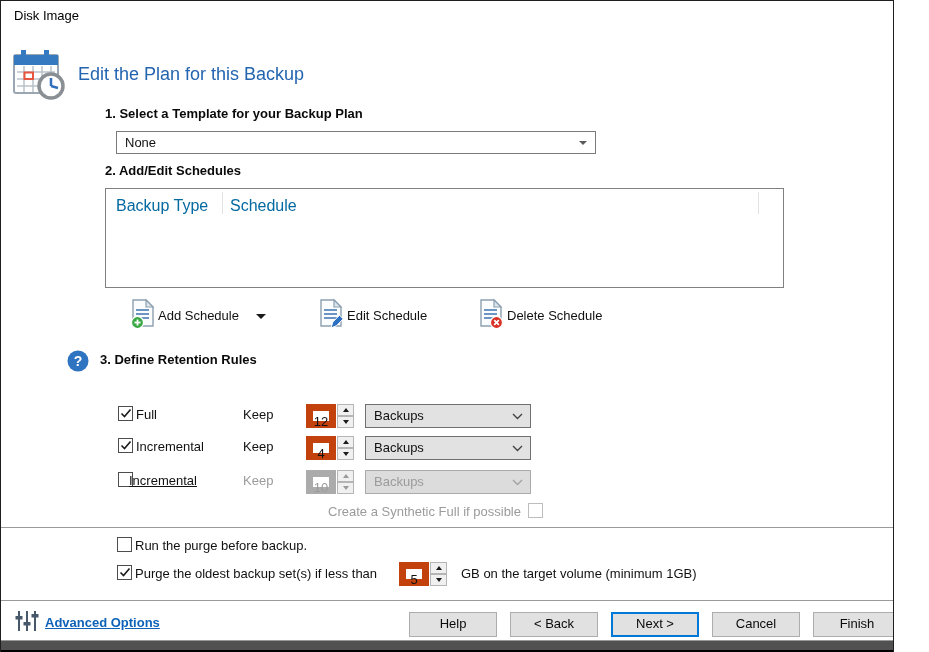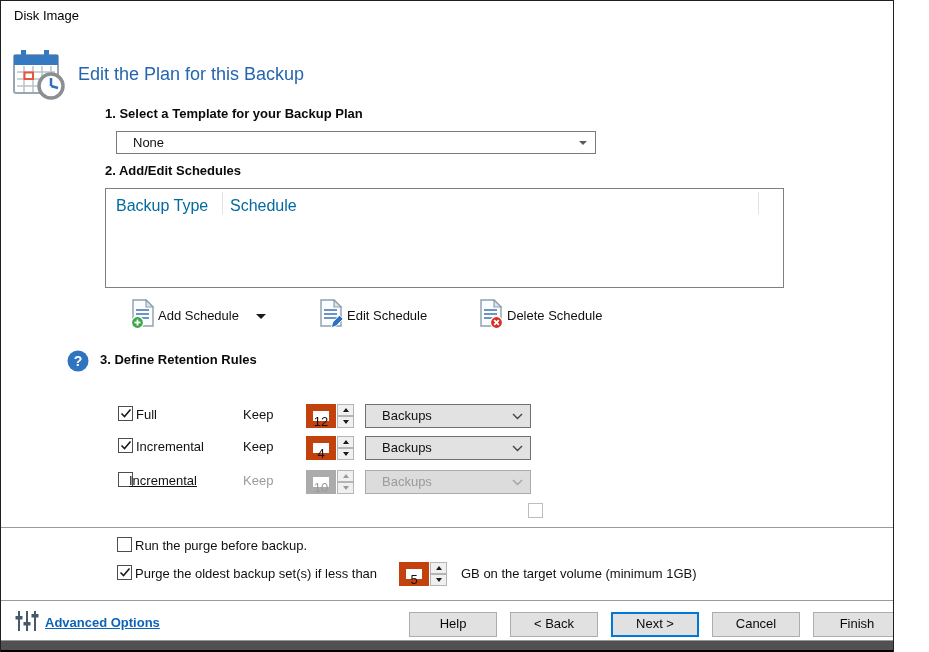--- a/index.html
+++ b/index.html
@@ -9,21 +9,21 @@
     font-family:"Liberation Sans", sans-serif; font-size:13px; color:#111;
     overflow:hidden;
   }
   .abs{position:absolute;}
   .win-title{left:13px; top:7px; font-size:13px; color:#000;}
   .page-heading{left:77px; top:63px; font-size:18px; color:#2465b0;}
   .section-label{font-size:13px; font-weight:bold; color:#0a0a0a;}
 
   
   .combo{position:absolute; box-sizing:border-box; height:23px; border:1px solid #707070;
-         background:#e2e2e2; line-height:21px; padding-left:16px; overflow:hidden; white-space:nowrap;}
+         background:#e2e2e2; line-height:21px; padding-left:8px; overflow:hidden; white-space:nowrap;}
   .combo-white{background:#ffffff; border-color:#7a7a7a;}
   .combo .chev{position:absolute; right:7px; top:8px;}
   .combo .tri-arrow{position:absolute; right:8px; top:9px; width:0; height:0;
       border-left:4px solid transparent; border-right:4px solid transparent; border-top:4px solid #5a5a5a;}
   .combo.disabled{background:#dcdcdc; border-color:#ababab; color:#9b9b9b;}
   .combo.disabled .chev polyline{stroke:#a3a3a3;}
 
   
   .listbox{left:104px; top:187px; width:679px; height:100px; border:1px solid #808080; background:#fff; box-sizing:border-box;}
   .col-head{position:absolute; top:8px; font-size:16px; color:#0369a1;}
@@ -229,20 +229,21 @@
         </span>
     </span>
   </div>
   <div class="combo disabled" style="left:364px; top:469px; width:166px; height:24px;">
     <span>Backups</span>
     <svg class="chev" width="11" height="7" viewBox="0 0 11 7">
       <polyline points="1,1 5.5,5.5 10,1" fill="none" stroke="#a3a3a3" stroke-width="1.4"></polyline>
     </svg>
   </div>
 
+  <span class="abs gray-text" style="left:240px; top:503px; width:280px; text-align:right;">Create a Synthetic Full if possible</span>
   <span class="checkbox cb-disabled" style="left:527px; top:502px;">
     
   </span>
 
   <div class="hsep" style="top:526px;"></div>
 
   <span class="checkbox" style="left:116px; top:536px;">
     
   </span>
   <span class="abs" style="left:134px; top:537px;">Run the purge before backup.</span>

